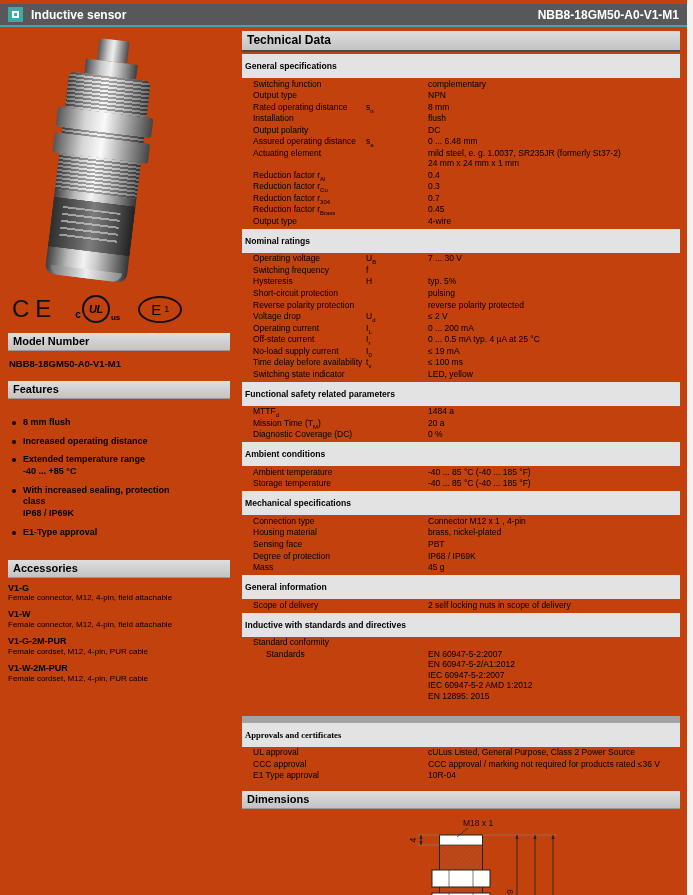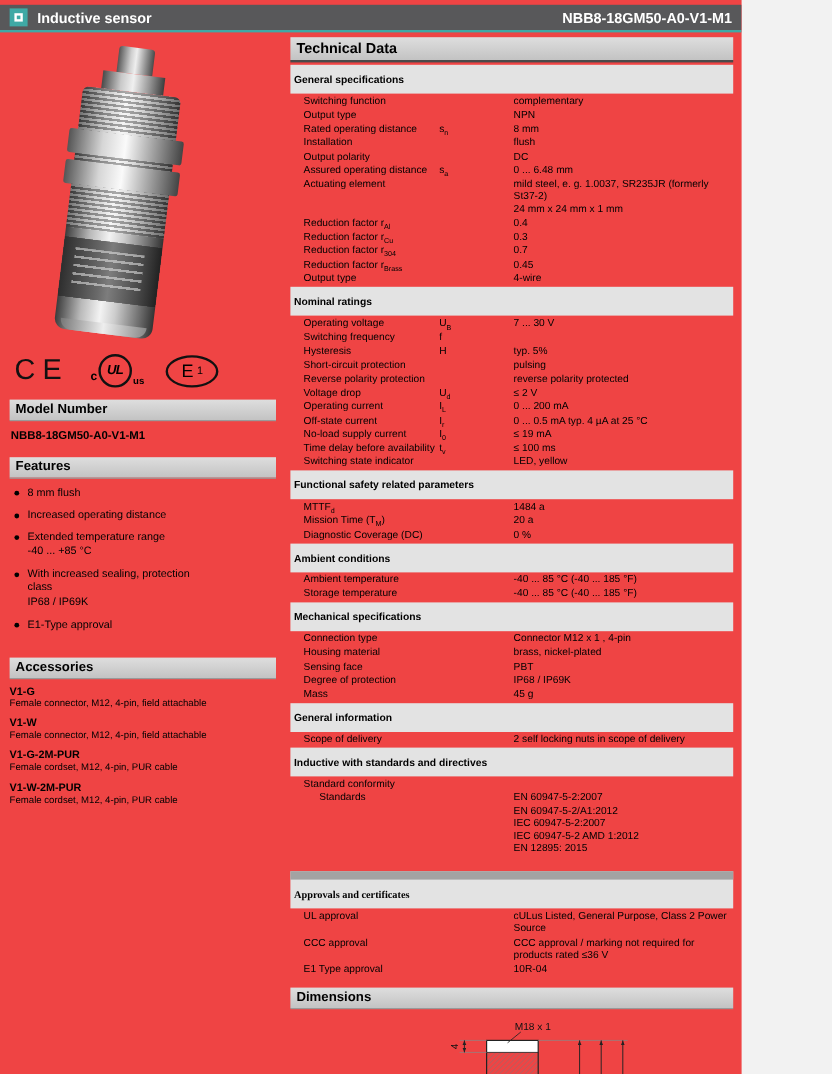--- a/index.html
+++ b/index.html
@@ -1,17 +1,17 @@
 <!DOCTYPE html>
 <html><head>
 <meta charset="utf-8">
 <style>
   * { box-sizing: border-box; }
   body { margin:0; background:#f2f2f2; font-family:"Liberation Sans", sans-serif; color:#000; }
-  .page { position:relative; width:618px; height:895px; background:#ef4444; overflow:hidden; }
+  .page { position:relative; width:687px; height:895px; background:#c2410c; overflow:hidden; }
 
   
   .topbar { position:absolute; left:0; right:0; top:4px; height:21px; background:#58585a; color:#fff;
             display:flex; align-items:center; justify-content:space-between; padding:0 8px;
             font-weight:bold; font-size:12px; }
   .topbar-left { display:flex; align-items:center; }
   .cat-icon { width:15px; height:15px; background:#3fa9a5; display:inline-flex; align-items:center;
               justify-content:center; margin-right:8px; }
   .cat-inner { width:7px; height:7px; border:2px solid #fff; }
   .accent-line { position:absolute; left:0; right:0; top:25px; height:2px; background:#3fa9a5; }
@@ -60,21 +60,21 @@
   .ul-circle { width:28px; height:28px; border:2.5px solid #111; border-radius:50%;
                display:flex; align-items:center; justify-content:center; }
   .ul-text { font-weight:bold; font-style:italic; font-size:11px; letter-spacing:-0.5px; }
   .ul-us { font-size:8px; font-weight:bold; margin-top:16px; }
   .e1 { width:44px; height:27px; border:2px solid #111; border-radius:50%;
         display:flex; align-items:center; justify-content:center; font-size:15px; gap:3px; }
   .e1-num { font-size:9px; }
 
   .model-value { font-weight:bold; font-size:9.5px; padding:7px 1px 12px; }
 
-  .features { list-style:none; margin:6px 0 0; padding:0 0 14px 2px; font-weight:normal; font-size:9px; }
+  .features { list-style:none; margin:18px 0 0; padding:0 0 14px 2px; font-weight:bold; font-size:9px; }
   .features li { position:relative; padding-left:13px; margin-bottom:7px; line-height:1.3; }
   .features li::before { content:""; position:absolute; left:2px; top:4px; width:4px; height:4px;
                          background:#000; border-radius:50%; }
 
   .acc-list { margin-top:5px; }
   .acc { margin-bottom:6px; }
   .acc-name { font-weight:bold; font-size:9px; line-height:1.2; }
   .acc-desc { font-size:8px; line-height:1.25; }
 
   

